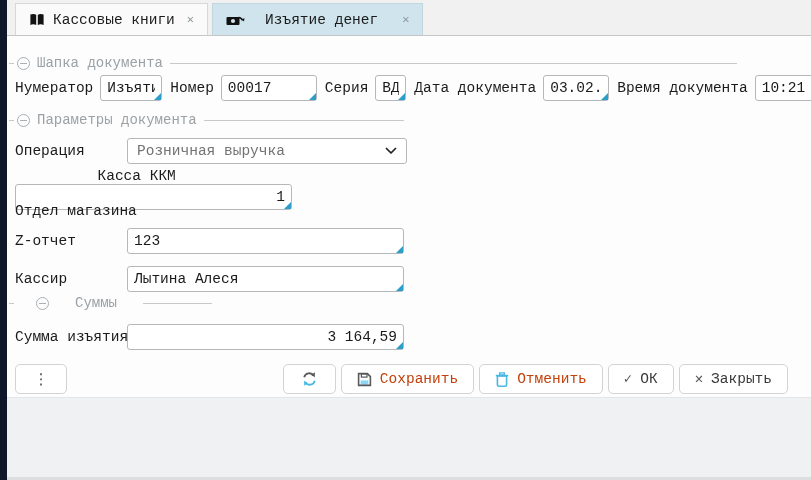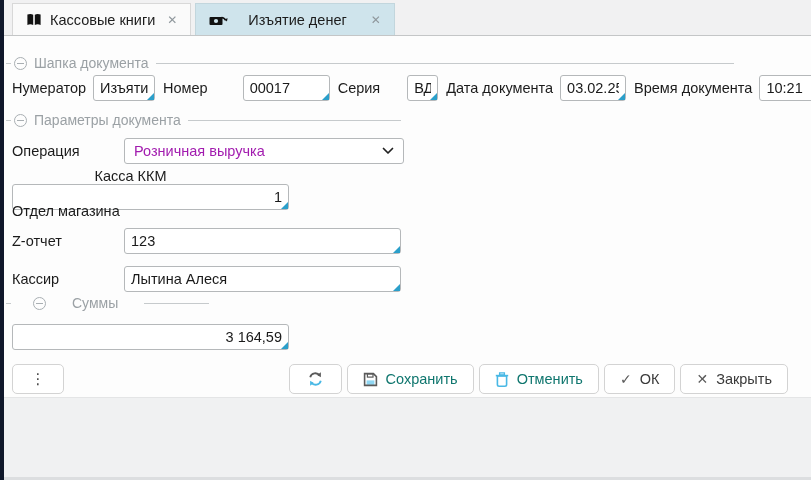--- a/index.html
+++ b/index.html
@@ -2,21 +2,22 @@
 <html><head>
 <meta charset="utf-8">
 <style>
   * { box-sizing: border-box; margin: 0; padding: 0; }
   html, body { background: #e8e8e8; }
   body { font-family: "Liberation Sans", "DejaVu Sans", sans-serif; }
 
   .window {
     position: relative; width: 811px; height: 480px;
     background: #fdfdfd; overflow: hidden;
-    border-left: 4px solid #0f172a;
+    border-left: 7px solid #0f172a;
+    font-family: Liberation Mono, monospace;
   }
 
   
   .tabbar {
     position: absolute; top: 0; left: 0; right: 0; height: 36px;
     background: #f1f1f2; border-bottom: 1px solid #c4c6c7;
     display: flex; align-items: flex-end; padding-left: 8px;
   }
   .tab {
     display: flex; align-items: center; gap: 8px;
@@ -65,46 +66,46 @@
   .row1 .lbl { margin-right: 7px; }
   .row1 .fw { margin-right: 8px; }
 
   .frow { height: 26px; }
   .frow .lbl { width: 112px; flex: 0 0 auto; }
   .frow .fw { width: 277px; }
 
   .combo {
     width: 280px; height: 26px; border: 1px solid #b5b8ba; border-radius: 3px;
     background: #fff; display: flex; align-items: center; justify-content: space-between;
-    padding: 0 9px; font-size: 14.5px; color: #a21caf; cursor: default;
+    padding: 0 9px; font-size: 14.5px; color: #737373; cursor: default;
   }
 
   .r-op    { top: 138px; }
   .r-kkm   { top: 168px; flex-direction: column; }
   .r-dept  { top: 198px; }
   .r-z     { top: 228px; }
   .r-cash  { top: 258px; margin-top: 8px; }
   .r-sum   { top: 324px; }
   .num { text-align: right; }
   .w-numerator { width: 62px; }
-  .w-number   { width: 87px; margin-left: 28px; }
-  .w-series   { width: 31px; margin-left: 20px; }
+  .w-number   { width: 96px; }
+  .w-series   { width: 31px; }
   .w-date     { width: 66px; }
   .w-time     { width: 67px; }
   .w-sum      { width: 95px; }
 
   
   .toolbar { position: absolute; top: 364px; left: 0; right: 0; height: 30px; }
   .btn {
     height: 30px; background: #fff; border: 1px solid #d3d3d3; border-radius: 5px;
     display: inline-flex; align-items: center; justify-content: center; gap: 8px;
     font-family: inherit; font-size: 14.5px; color: #3a3a3a; padding: 0 15px;
     cursor: default;
   }
-  .btn.disabled { color: #0f766e; }
+  .btn.disabled { color: #c2410c; }
   .btn-menu { position: absolute; left: 8px; width: 52px; font-size: 15px; color: #4a4a4a; letter-spacing: 0; }
   .btn-group { position: absolute; right: 23px; display: flex; gap: 5px; }
   .glyph { font-size: 14px; color: #5a5a5a; line-height: 1; }
 
   
   .footer {
     position: absolute; top: 397px; left: 0; right: 0; bottom: 0;
     background: #f0f1f2; border-top: 1px solid #e4e5e6;
   }
   .footer::after {
@@ -203,20 +204,21 @@
   </div>
 
   <div class="sec sec3">
     <span class="tick"></span>
     <span class="minus"></span>
     <span>Суммы</span>
     <span class="line"></span>
   </div>
 
   <div class="row frow r-sum">
+    <span class="lbl">Сумма изъятия</span>
     <span class="fw w-sum"><input class="fld num" value="3 164,59" style=""></span>
   </div>
 
   <div class="toolbar">
     <button class="btn btn-menu">
       <span>⋮</span>
     </button>
     <div class="btn-group">
       <button class="btn" style="padding:0 17px;">
         <span class="icon">

